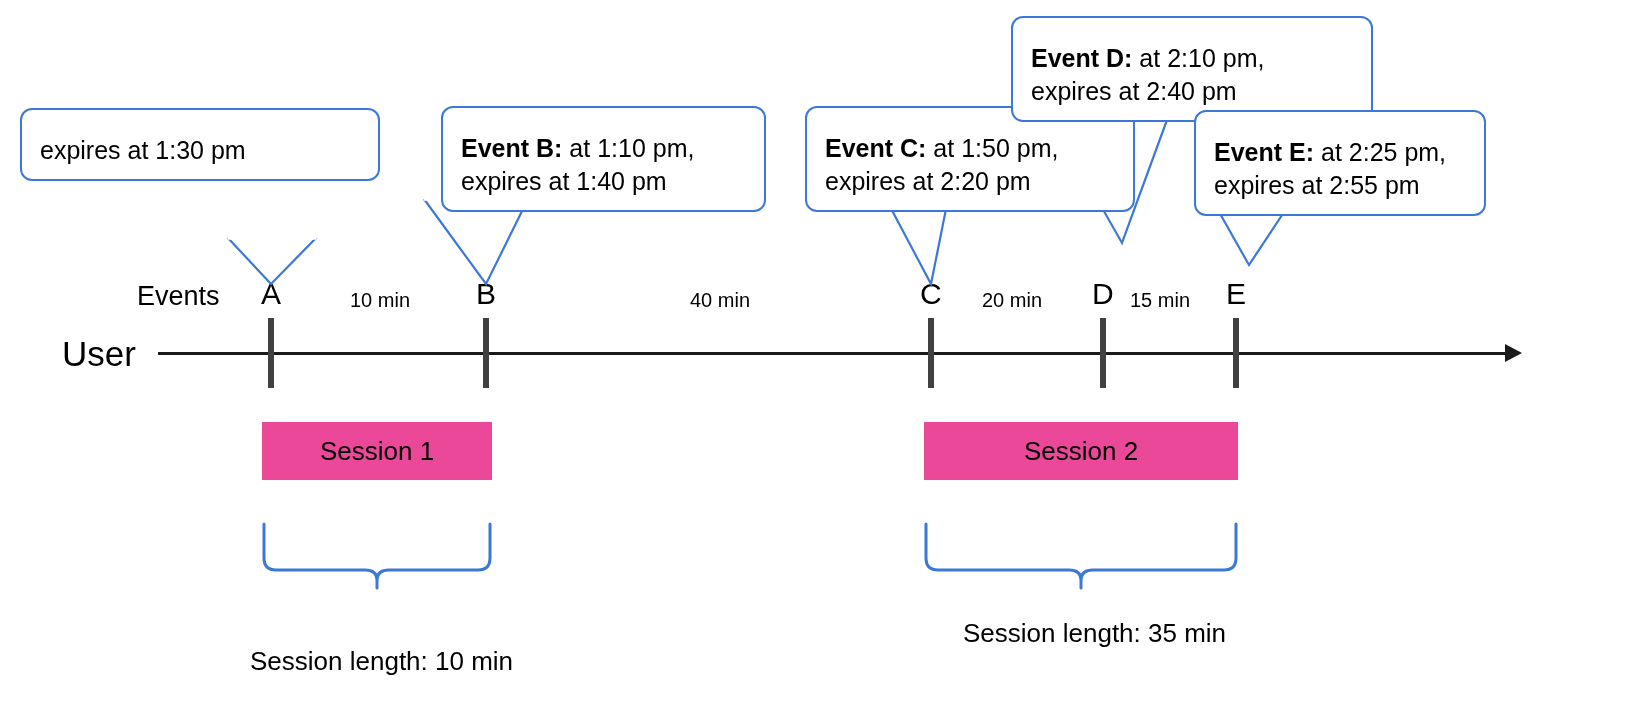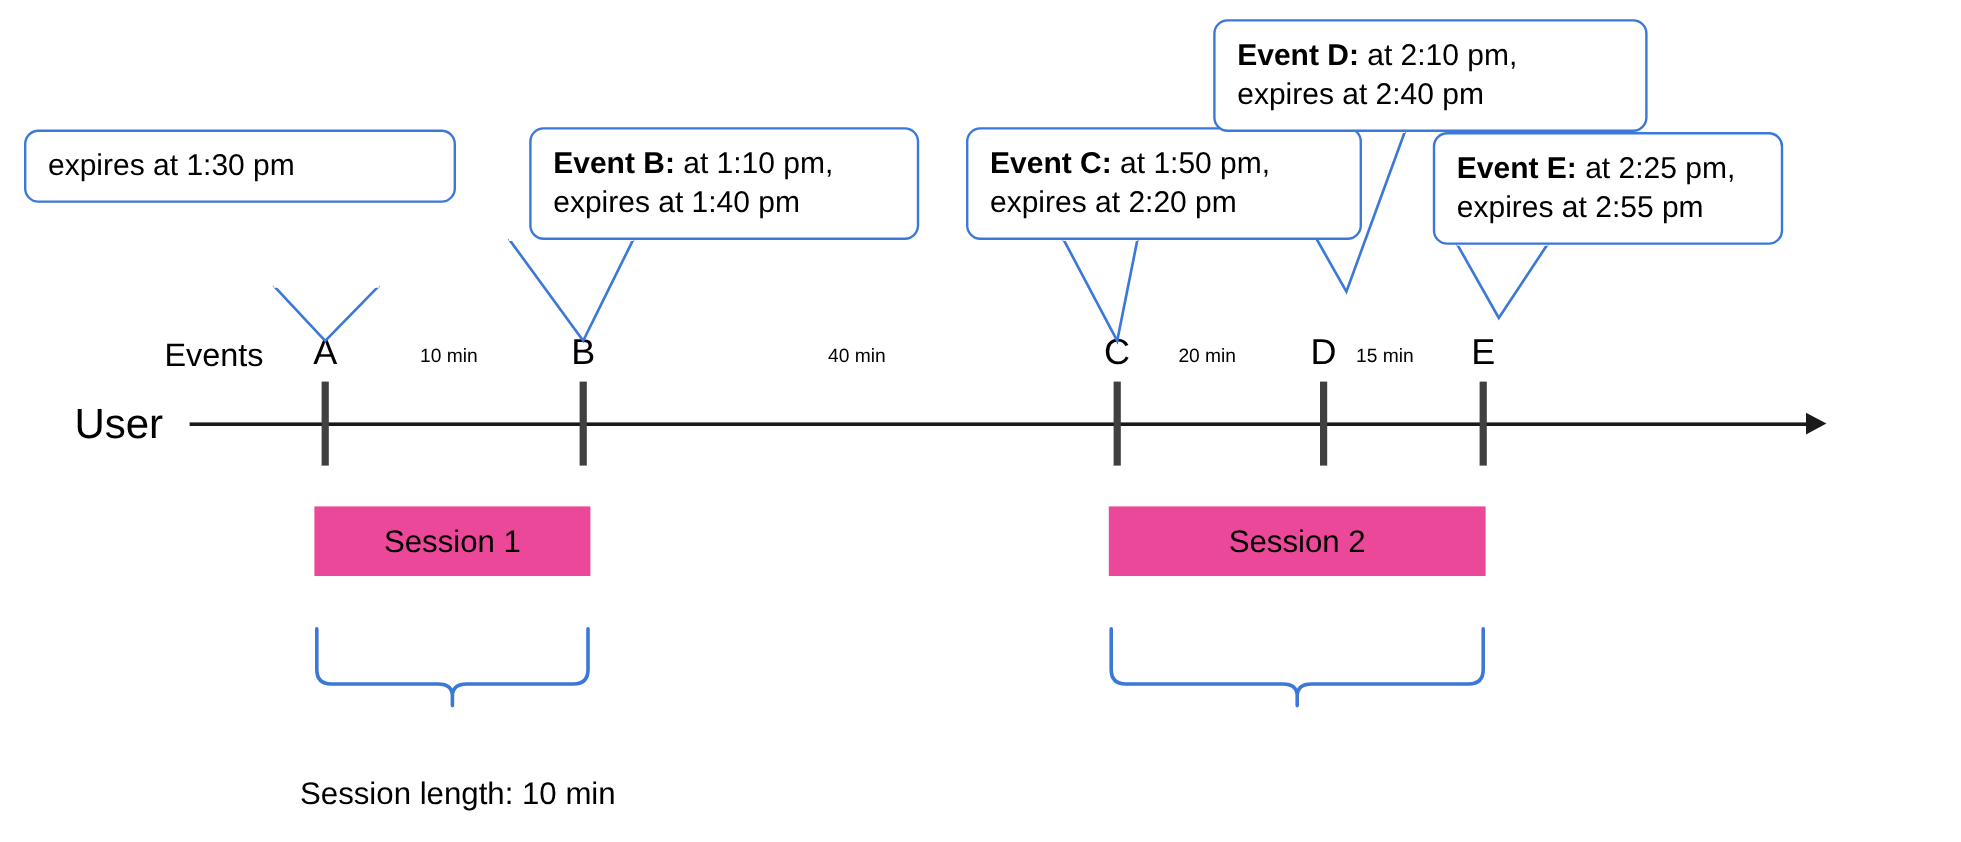--- a/index.html
+++ b/index.html
@@ -9,21 +9,21 @@
   
   .callout{
     position:absolute;
     box-sizing:border-box;
     border:2.2px solid #3b78d8;
     border-radius:12px;
     background:#ffffff;
     color:#000000;
     font-size:25px;
     line-height:1.32;
-    padding:12px 16px 12px 18px;
+    padding:24px 16px 12px 18px;
     white-space:nowrap;
     z-index:6;
   }
   .callout b{font-weight:bold;}
 
   
   .tail{position:absolute;z-index:5;overflow:visible;}
 
   
   .axisline{position:absolute;background:#1a1a1a;height:3.2px;z-index:3;}
@@ -33,21 +33,21 @@
     border-bottom:9px solid transparent;
     border-left:17px solid #1a1a1a;
     z-index:3;
   }
   .tick{position:absolute;background:#404040;width:5.5px;z-index:4;}
 
   .lbl{position:absolute;color:#000;white-space:nowrap;z-index:4;}
   .lbl-user{font-size:35px;}
   .lbl-events{font-size:27px;}
   .lbl-evt{font-size:30px;}
-  .lbl-gap{font-size:16px;}
+  .lbl-gap{font-size:20px;}
   .lbl-len{font-size:26px;}
 
   
   .session{
     position:absolute;
     background:#ec4899;
     z-index:2;
     display:flex;align-items:center;justify-content:center;
   }
   .session span{font-size:26px;color:#000;}
@@ -165,14 +165,15 @@
              Q 164,52 164,62
              L 164,70
              L 164,62
              Q 164,52 176,52
              L 307,52
              Q 319,52 319,40
              L 319,6" fill="none" stroke="#3b78d8" stroke-width="3" stroke-linecap="round" stroke-linejoin="round"></path>
   </svg>
 
   <div class="lbl lbl-len" style="left:250px;top:646px;">Session length: 10 min</div>
+  <div class="lbl lbl-len" style="left:963px;top:618px;">Session length: 35 min</div>
 
 </div>
 
 </body></html>

